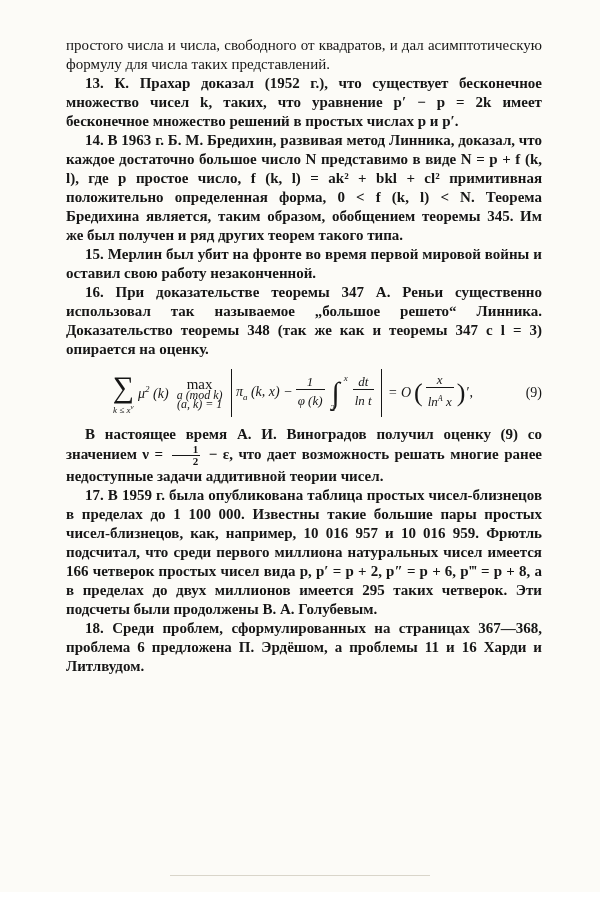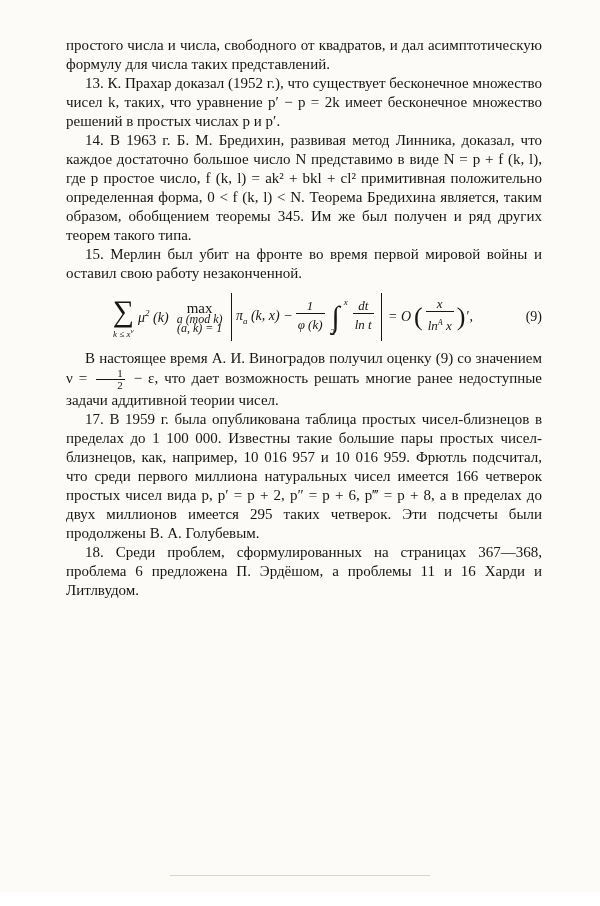--- a/index.html
+++ b/index.html
@@ -16,21 +16,21 @@
     padding:36px 58px 0 66px;
     overflow:hidden;
   }
   .para {
     font-size:15px;
     line-height:19px;
     text-align:justify;
     hyphens:auto;
     -webkit-hyphens:auto;
   }
-  .para.indent { text-indent:19px; }
+  .para.indent { text-indent:19px;font-weight:bold; }
 
   
   .formula-row {
     display:flex;
     align-items:center;
     margin:10px 0 8px 0;
   }
   .formula-center {
     flex:1;
     display:flex;
@@ -100,20 +100,21 @@
 </style>
 </head>
 <body>
 
 <div class="page">
 
   <p class="para">простого числа и числа, свободного от квадратов, и дал асимптотическую формулу для числа таких представлений.</p>
   <p class="para indent">13. К. Прахар доказал (1952 г.), что существует бесконечное множество чисел k, таких, что уравнение p′ − p = 2k имеет бесконечное множество решений в простых числах p и p′.</p>
   <p class="para indent">14. В 1963 г. Б. М. Бредихин, развивая метод Линника, доказал, что каждое достаточно большое число N представимо в виде N = p + f (k, l), где p простое число, f (k, l) = ak² + bkl + cl² примитивная положительно определенная форма, 0 &lt; f (k, l) &lt; N. Теорема Бредихина является, таким образом, обобщением теоремы 345. Им же был получен и ряд других теорем такого типа.</p>
   <p class="para indent">15. Мерлин был убит на фронте во время первой мировой войны и оставил свою работу незаконченной.</p>
+  <p class="para indent">16. При доказательстве теоремы 347 А. Реньи существенно использовал так называемое „большое решето“ Линника. Доказательство теоремы 348 (так же как и теоремы 347 с l = 3) опирается на оценку.</p>
 
   <div class="formula-row">
     <div class="formula-center">
 
       <span class="sum-block">
         <span class="sum-sign">∑</span>
         <span class="sum-sub"><span>k ≤ x</span><sup>ν</sup></span>
       </span>
 
       <span class="mu-term"><span>μ</span><sup>2</sup><span> (k)</span></span>

